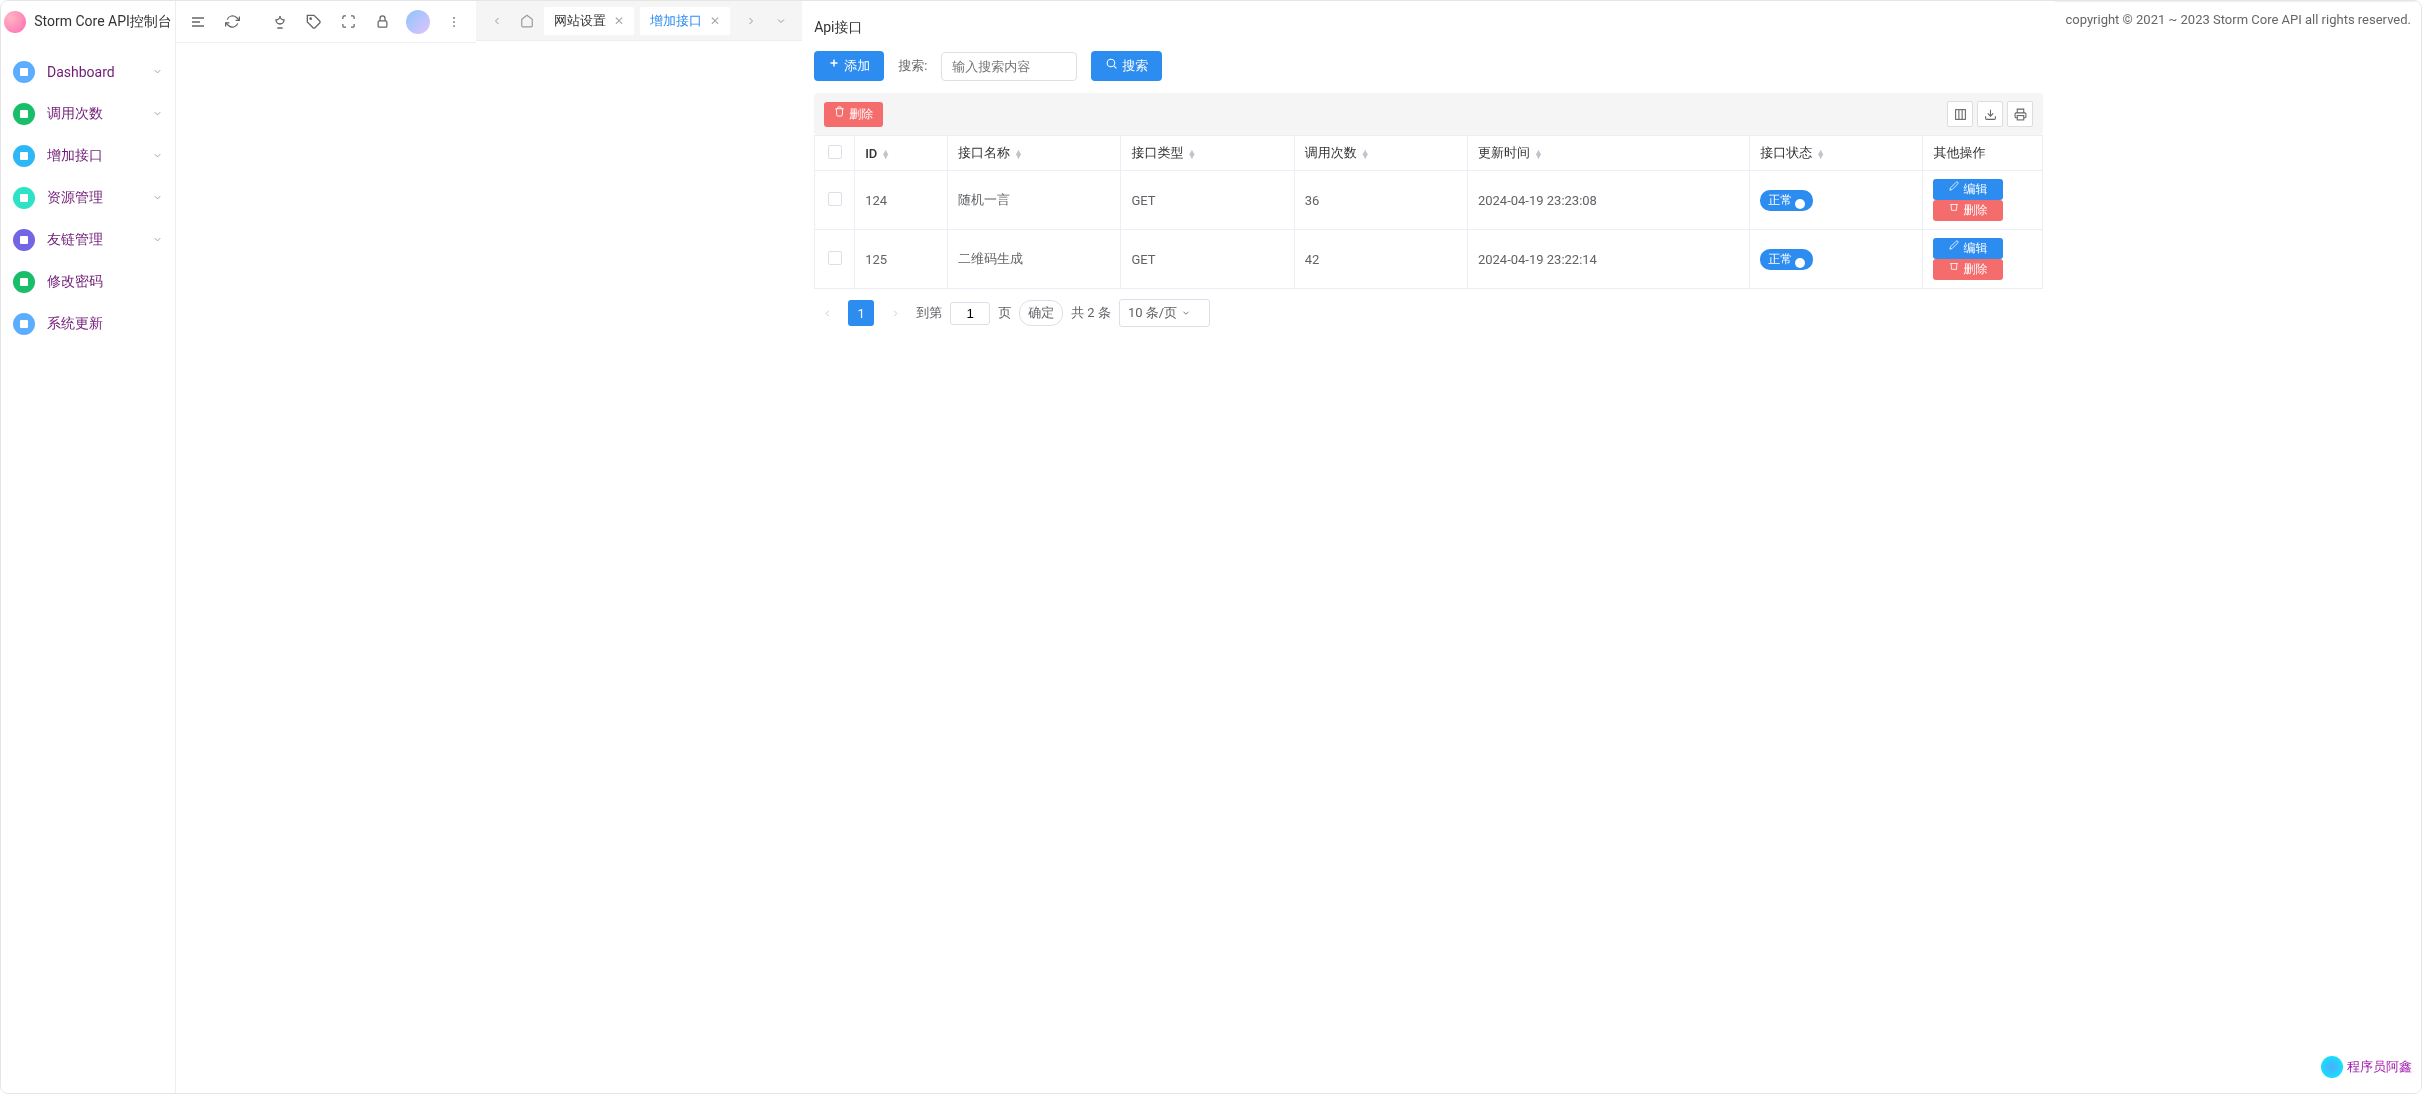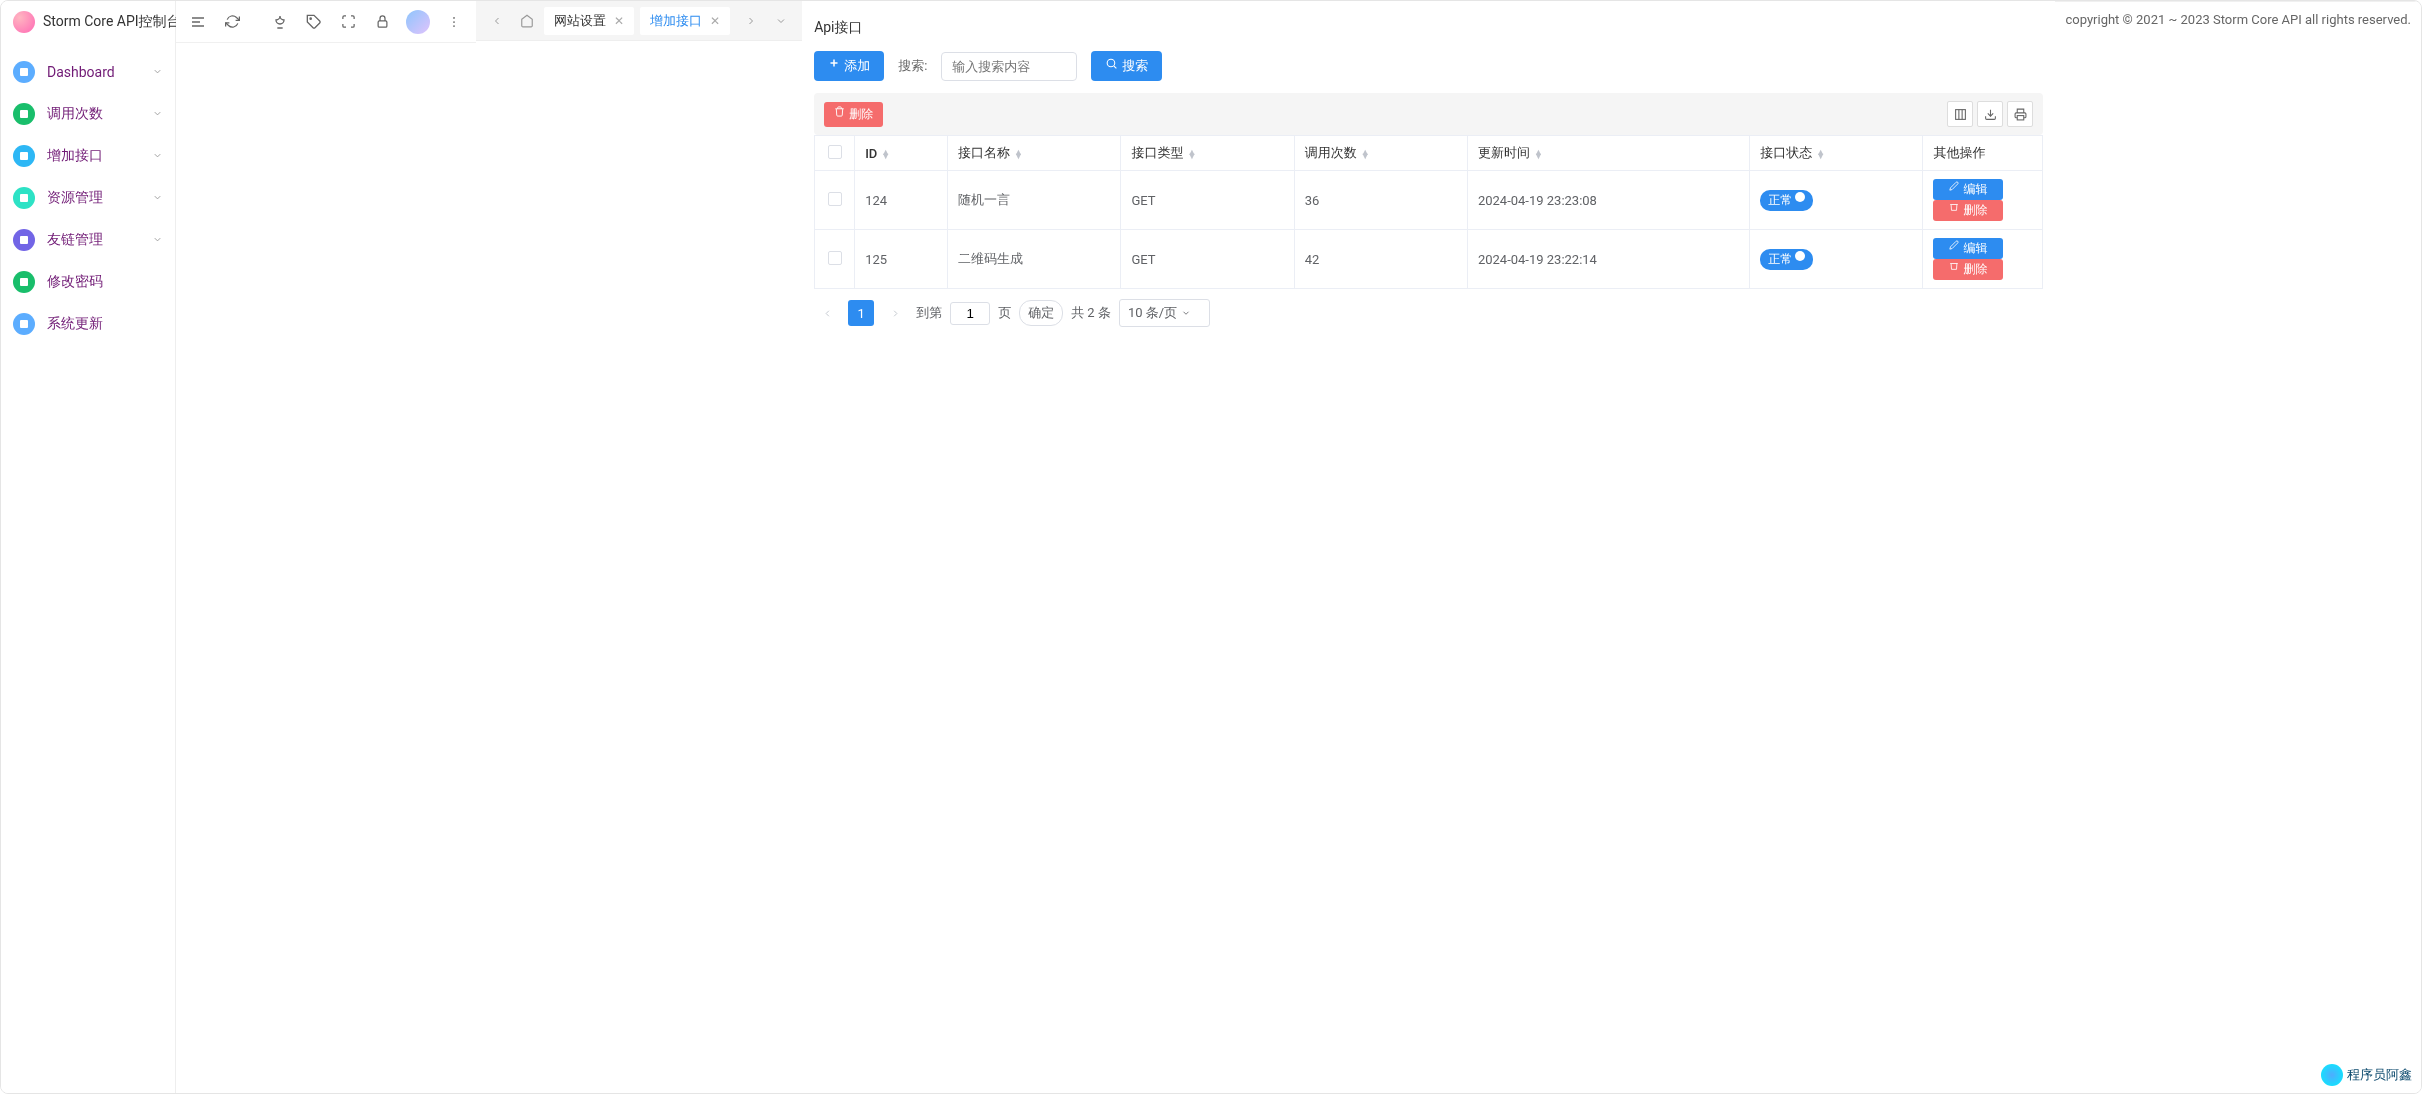--- a/index.html
+++ b/index.html
@@ -1,19 +1,19 @@
 <!DOCTYPE html>
 <html><head>
 <meta charset="utf-8">
 <style>
 * { box-sizing: border-box; margin: 0; padding: 0; }
 body { font-family: -apple-system, BlinkMacSystemFont, "Segoe UI", Roboto, "Helvetica Neue", Arial, sans-serif; font-size: 14px; color: #333; background: #fff; overflow: hidden; }
 .app { display: flex; height: 100vh; width: 100vw; border: 1px solid #e5e5e5; border-radius: 8px; overflow: hidden; }
 .sidebar { width: 175px; background: #fff; display: flex; flex-direction: column; border-right: 1px solid #eee; }
-.logo-row { display: flex; align-items: center; padding: 8px 12px; gap: 8px; height: 42px; }
+.logo-row { display: flex; align-items: center; padding: 8px 12px; gap: 8px; height: 42px; justify-content: center; }
 .logo { width: 22px; height: 22px; border-radius: 50%; background: radial-gradient(circle at 30% 30%, #ffb6c1, #ff69b4); flex-shrink: 0; }
 .logo-text { font-size: 14px; color: #333; white-space: nowrap; }
 .menu { flex: 1; padding-top: 8px; }
 .menu-item { display: flex; align-items: center; padding: 10px 12px; gap: 12px; cursor: pointer; position: relative; }
 .menu-icon { width: 22px; height: 22px; border-radius: 50%; display: flex; align-items: center; justify-content: center; flex-shrink: 0; }
 .menu-icon svg { width: 12px; height: 12px; fill: #fff; }
 .menu-label { flex: 1; color: #701a75; font-size: 14px; }
 .menu-chev { color: #999; }
 .main { flex: 1; display: flex; flex-direction: row; background: #fff; min-width: 0; }
 .topbar { height: 42px; display: flex; align-items: center; padding: 0 12px; gap: 14px; border-bottom: 1px solid #f0f0f0; }
@@ -35,29 +35,29 @@
 .search-label { color: #666; font-size: 13px; }
 .search-input { border: 1px solid #dcdfe6; border-radius: 4px; padding: 6px 10px; font-size: 13px; width: 136px; }
 .table-bar { background: #f5f5f5; border-radius: 4px; padding: 8px 10px; display: flex; align-items: center; margin-bottom: 0; }
 .table-bar-spacer { flex: 1; }
 .table-tool { width: 26px; height: 26px; display: flex; align-items: center; justify-content: center; border: 1px solid #ddd; background: #fff; margin-left: 4px; cursor: pointer; color: #666; border-radius: 2px; }
 table { width: 100%; border-collapse: collapse; font-size: 13px; }
 th, td { border: 1px solid #ebeef5; padding: 8px 10px; text-align: left; color: #606266; }
 th { background: #fff; font-weight: 500; color: #333; position: relative; }
 .chk { width: 14px; height: 14px; border: 1px solid #dcdfe6; border-radius: 2px; display: inline-block; }
 .sort { display: inline-flex; flex-direction: column; margin-left: 4px; vertical-align: middle; line-height: 4px; color: #c0c4cc; font-size: 9px; }
-.badge { background: #2d8cf0; color: #fff; border-radius: 10px; padding: 2px 8px; font-size: 12px; display: inline-flex; align-items: flex-start; gap: 3px; }
+.badge { background: #2d8cf0; color: #fff; border-radius: 10px; padding: 2px 8px; font-size: 12px; display: inline-flex; align-items: flex-end; gap: 3px; }
 .badge .dot { width: 10px; height: 10px; background: #fff; border-radius: 50%; }
 .pager { display: flex; align-items: center; gap: 8px; padding: 10px 0; font-size: 13px; color: #606266; }
 .pg-btn { width: 26px; height: 26px; display: flex; align-items: center; justify-content: center; border-radius: 3px; color: #c0c4cc; cursor: pointer; }
 .pg-btn.active { background: #2d8cf0; color: #fff; }
 .pg-input { width: 40px; border: 1px solid #dcdfe6; border-radius: 3px; padding: 3px; text-align: center; }
 .pg-select { border: 1px solid #dcdfe6; border-radius: 3px; padding: 4px 18px 4px 8px; position: relative; cursor: pointer; display: inline-flex; align-items: center; }
 .footer { text-align: center; padding: 10px; font-size: 13px; color: #666; border-top: 1px solid #f0f0f0; }
-.watermark { position: fixed; bottom: 8px; right: 10px; display: flex; align-items: center; gap: 4px; font-size: 13px; color: #0c4a6e; }
+.watermark { position: fixed; bottom: 16px; right: 10px; display: flex; align-items: center; gap: 4px; font-size: 13px; color: #a21caf; }
 .wm-icon { width: 22px; height: 22px; border-radius: 50%; background: radial-gradient(circle,#4facfe,#00f2fe); }
 .col-chk { width: 40px; text-align: center; }
 .col-ops { width: 120px; }
 </style>
 </head>
 <body>
 
 <div class="app">
   <aside class="sidebar">
     <div class="logo-row">

